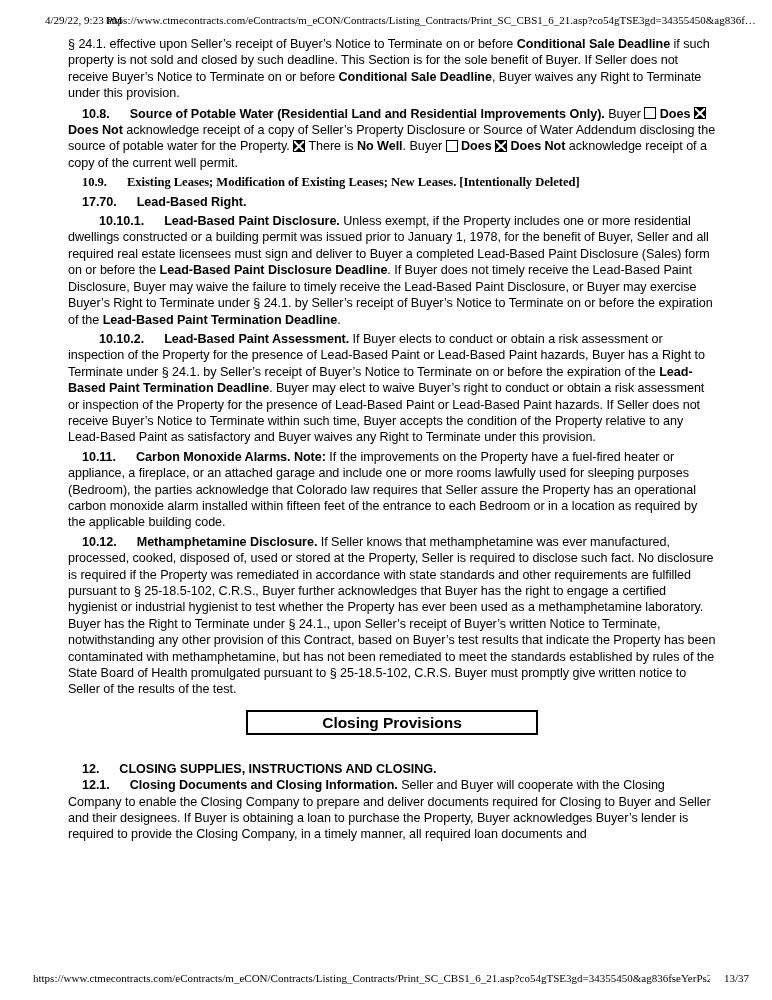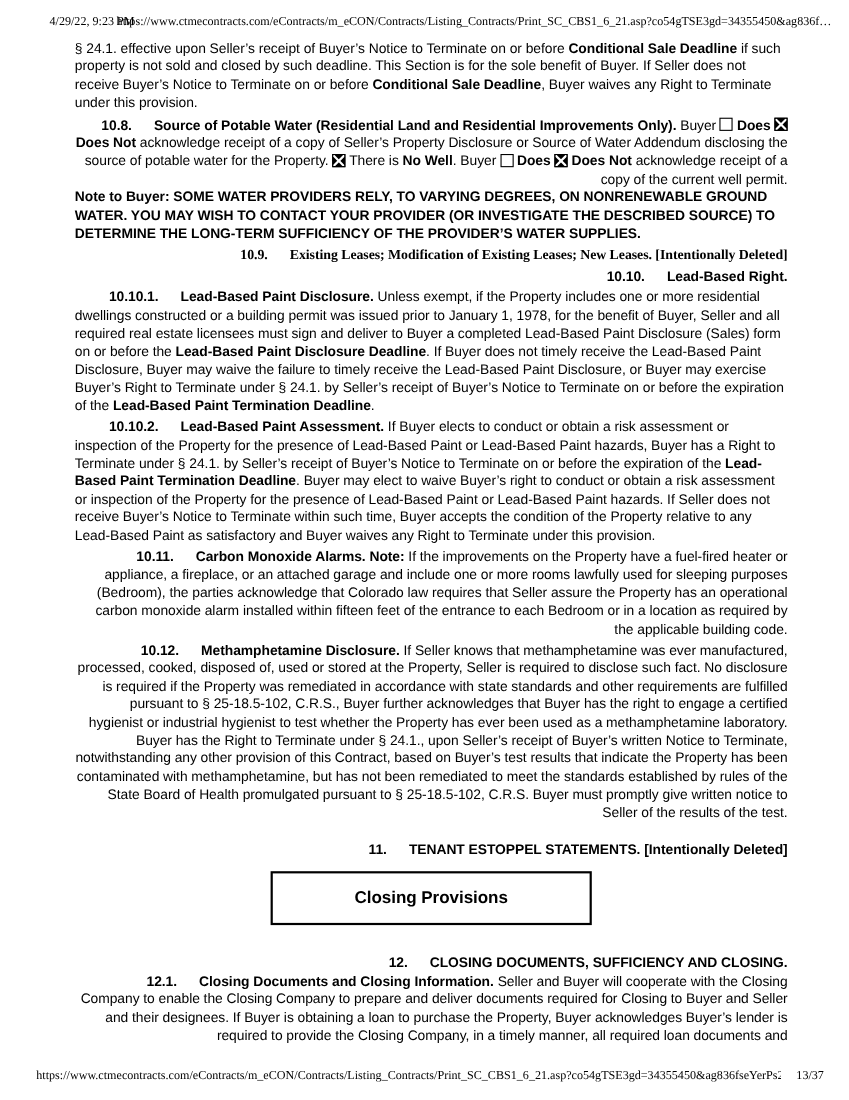--- a/index.html
+++ b/index.html
@@ -5,58 +5,56 @@
   html,body{margin:0;padding:0;width:772px;height:1000px;overflow:hidden;background:#fff;}
   body{position:relative;color:#000;font-family:"Liberation Sans",sans-serif;}
   .print-header{position:absolute;top:14px;left:12px;right:0;height:14px;
     font-family:"Liberation Serif",serif;font-size:11px;white-space:nowrap;padding-left:48px;}
   .ph-date{position:absolute;left:33px;top:0;}
   .ph-url{position:absolute;left:94px;top:0;max-width:668px;overflow:hidden;}
   .content{position:absolute;top:36px;left:68px;width:648px;
     font-size:12.6px;line-height:16.4px;letter-spacing:-0.05px;}
   p.para{margin:0;}
   .indent-0{text-indent:0;}
-  .indent-1{text-indent:14px;text-align:right;}
+  .indent-1{text-indent:14px;}
   .indent-2{text-indent:31px;}
   .b{font-weight:bold;}
   .tab{margin-right:20px;}
   .cb{display:inline-block;width:10px;height:10px;border:1.4px solid #000;
     vertical-align:-1.5px;position:relative;background:#fff;overflow:hidden;}
   .cb.checked{background:#000;}
   .cb.checked::before,.cb.checked::after{content:"";position:absolute;left:50%;top:50%;
     width:14px;height:1.7px;background:#fff;transform:translate(-50%,-50%) rotate(45deg);}
   .cb.checked::after{transform:translate(-50%,-50%) rotate(-45deg);}
   .provision-box{width:288px;margin:12px auto 0;border:2.5px solid #000;
-    text-align:center;font-weight:bold;font-size:15.5px;line-height:21px;padding:12px 0;text-indent:0;}
+    text-align:center;font-weight:bold;font-size:15.5px;line-height:21px;padding:0 0;text-indent:0;}
   .print-footer{position:absolute;bottom:14px;left:33px;right:23px;height:14px;
     font-family:"Liberation Serif",serif;font-size:11px;
     display:flex;justify-content:space-between;white-space:nowrap;}
   .pf-url{overflow:hidden;max-width:690px;}
   .pf-page{margin-left:14px;}
 </style>
 </head>
 <body>
 
 <div class="print-header">
   <span class="ph-date">4/29/22, 9:23 PM</span>
   <span class="ph-url">https://www.ctmecontracts.com/eContracts/m_eCON/Contracts/Listing_Contracts/Print_SC_CBS1_6_21.asp?co54gTSE3gd=34355450&amp;ag836f…</span>
 </div>
 
 <div class="content">
     <p class="para indent-0" style="margin-top: 0px;"><span class="">§ 24.1. effective upon Seller’s receipt of Buyer’s Notice to Terminate on or before </span><span class="b">Conditional Sale Deadline</span><span class=""> if such property is not sold and closed by such deadline. This Section is for the sole benefit of Buyer. If Seller does not receive Buyer’s Notice to Terminate on or before </span><span class="b">Conditional Sale Deadline</span><span class="">, Buyer waives any Right to Terminate under this provision.</span></p>
     <p class="para indent-1" style="margin-top: 4px;"><span class="b tab">10.8.</span><span class="b">Source of Potable Water (Residential Land and Residential Improvements Only).</span><span class=""> Buyer </span><span class="cb"></span><span class=""> </span><span class="b">Does</span><span class=""> </span><span class="cb checked"></span><span class=""> </span><span class="b">Does Not</span><span class=""> acknowledge receipt of a copy of Seller’s Property Disclosure or Source of Water Addendum disclosing the source of potable water for the Property. </span><span class="cb checked"></span><span class=""> There is </span><span class="b">No Well</span><span class="">. Buyer </span><span class="cb"></span><span class=""> </span><span class="b">Does</span><span class=""> </span><span class="cb checked"></span><span class=""> </span><span class="b">Does Not</span><span class=""> acknowledge receipt of a copy of the current well permit.</span></p>
-    <p class="para indent-0" style="margin-top: 0px;"><span class="b">Note to Buyer: SOME WATER PROVIDERS RELY, TO VARYING DEGREES, ON NONRENEWABLE GROUND WATER. YOU MAY WISH TO CONTACT YOUR PROVIDER (OR INVESTIGATE THE DESCRIBED SOURCE) TO DETERMINE THE LONG-TERM SUFFICIENCY OF THE PROVIDER’S WATER SUPPLIES.</span></p>
     <p class="para indent-1" style="margin-top: 3px; font-family: Liberation Serif, serif;"><span class="b tab">10.9.</span><span class="b">Existing Leases; Modification of Existing Leases; New Leases. [Intentionally Deleted]</span></p>
-    <p class="para indent-1" style="margin-top: 3px;"><span class="b tab">10.10.</span><span class="b">Lead-Based Right.</span></p>
+    <p class="para indent-1" style="margin-top: 3px;"><span class="b tab">17.70.</span><span class="b">Lead-Based Right.</span></p>
     <p class="para indent-2" style="margin-top: 3px;"><span class="b tab">10.10.1.</span><span class="b">Lead-Based Paint Disclosure.</span><span class=""> Unless exempt, if the Property includes one or more residential dwellings constructed or a building permit was issued prior to January 1, 1978, for the benefit of Buyer, Seller and all required real estate licensees must sign and deliver to Buyer a completed Lead-Based Paint Disclosure (Sales) form on or before the </span><span class="b">Lead-Based Paint Disclosure Deadline</span><span class="">. If Buyer does not timely receive the Lead-Based Paint Disclosure, Buyer may waive the failure to timely receive the Lead-Based Paint Disclosure, or Buyer may exercise Buyer’s Right to Terminate under § 24.1. by Seller’s receipt of Buyer’s Notice to Terminate on or before the expiration of the </span><span class="b">Lead-Based Paint Termination Deadline</span><span class="">.</span></p>
     <p class="para indent-2" style="margin-top: 3px;"><span class="b tab">10.10.2.</span><span class="b">Lead-Based Paint Assessment.</span><span class=""> If Buyer elects to conduct or obtain a risk assessment or inspection of the Property for the presence of Lead-Based Paint or Lead-Based Paint hazards, Buyer has a Right to Terminate under § 24.1. by Seller’s receipt of Buyer’s Notice to Terminate on or before the expiration of the </span><span class="b">Lead-Based Paint Termination Deadline</span><span class="">. Buyer may elect to waive Buyer’s right to conduct or obtain a risk assessment or inspection of the Property for the presence of Lead-Based Paint or Lead-Based Paint hazards. If Seller does not receive Buyer’s Notice to Terminate within such time, Buyer accepts the condition of the Property relative to any Lead-Based Paint as satisfactory and Buyer waives any Right to Terminate under this provision.</span></p>
     <p class="para indent-1" style="margin-top: 3px;"><span class="b tab">10.11.</span><span class="b">Carbon Monoxide Alarms. Note:</span><span class=""> If the improvements on the Property have a fuel-fired heater or appliance, a fireplace, or an attached garage and include one or more rooms lawfully used for sleeping purposes (Bedroom), the parties acknowledge that Colorado law requires that Seller assure the Property has an operational carbon monoxide alarm installed within fifteen feet of the entrance to each Bedroom or in a location as required by the applicable building code.</span></p>
     <p class="para indent-1" style="margin-top: 3px;"><span class="b tab">10.12.</span><span class="b">Methamphetamine Disclosure.</span><span class=""> If Seller knows that methamphetamine was ever manufactured, processed, cooked, disposed of, used or stored at the Property, Seller is required to disclose such fact. No disclosure is required if the Property was remediated in accordance with state standards and other requirements are fulfilled pursuant to § 25-18.5-102, C.R.S., Buyer further acknowledges that Buyer has the right to engage a certified hygienist or industrial hygienist to test whether the Property has ever been used as a methamphetamine laboratory. Buyer has the Right to Terminate under § 24.1., upon Seller’s receipt of Buyer’s written Notice to Terminate, notwithstanding any other provision of this Contract, based on Buyer’s test results that indicate the Property has been contaminated with methamphetamine, but has not been remediated to meet the standards established by rules of the State Board of Health promulgated pursuant to § 25-18.5-102, C.R.S. Buyer must promptly give written notice to Seller of the results of the test.</span></p>
-    <p class="para indent-1" style="margin-top: 17px;"><span class="b tab">11.</span><span class="b">TENANT ESTOPPEL STATEMENTS. [Intentionally Deleted]</span></p>
     <div class="provision-box" style="margin-top: 12px;">Closing Provisions</div>
-    <p class="para indent-1" style="margin-top: 26px;"><span class="b tab">12.</span><span class="b">CLOSING DOCUMENTS, SUFFICIENCY AND CLOSING.</span></p>
+    <p class="para indent-1" style="margin-top: 26px;"><span class="b tab">12.</span><span class="b">CLOSING SUPPLIES, INSTRUCTIONS AND CLOSING.</span></p>
     <p class="para indent-1" style="margin-top: 0px;"><span class="b tab">12.1.</span><span class="b">Closing Documents and Closing Information.</span><span class=""> Seller and Buyer will cooperate with the Closing Company to enable the Closing Company to prepare and deliver documents required for Closing to Buyer and Seller and their designees. If Buyer is obtaining a loan to purchase the Property, Buyer acknowledges Buyer’s lender is required to provide the Closing Company, in a timely manner, all required loan documents and</span></p>
   </div>
 
 <div class="print-footer">
   <span class="pf-url">https://www.ctmecontracts.com/eContracts/m_eCON/Contracts/Listing_Contracts/Print_SC_CBS1_6_21.asp?co54gTSE3gd=34355450&amp;ag836fseYerPs2=79024&amp;…</span>
   <span class="pf-page">13/37</span>
 </div>
 
 </body></html>

